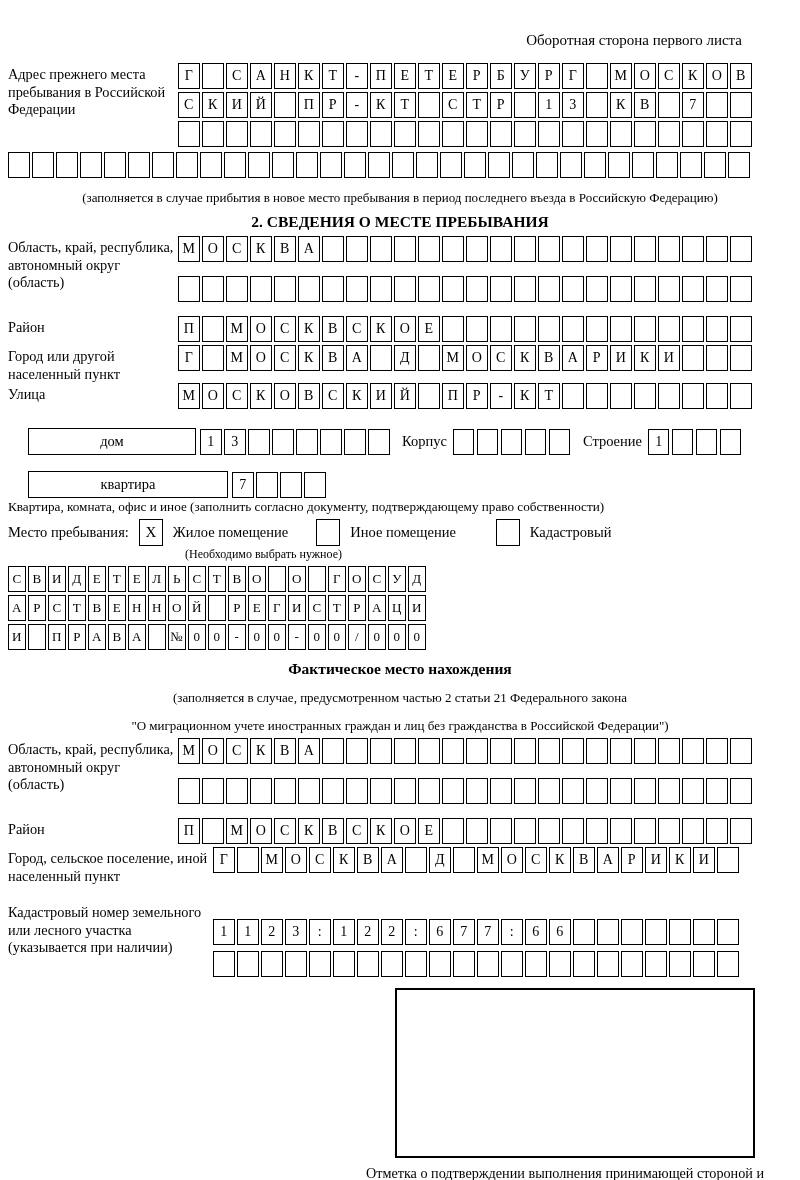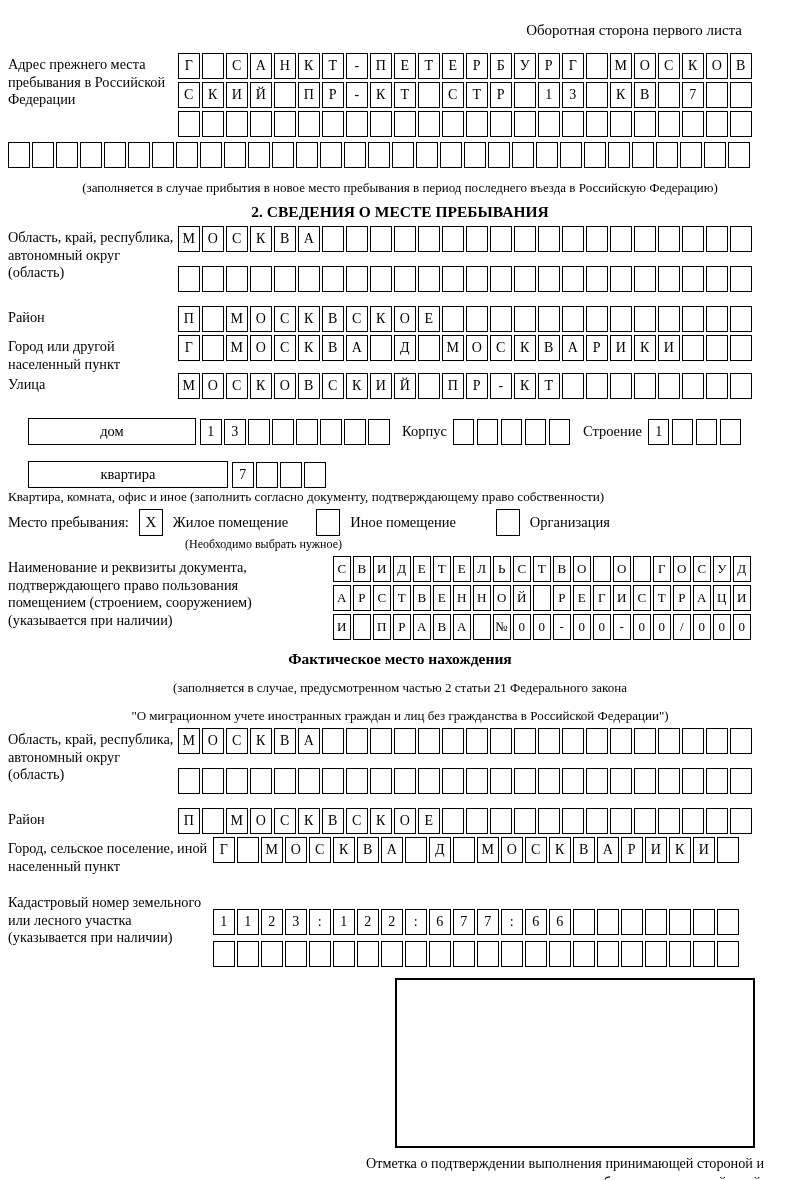--- a/index.html
+++ b/index.html
@@ -1,18 +1,18 @@
 <!DOCTYPE html>
 <html><head>
 <meta charset="utf-8">
 <style>
   html,body{margin:0;padding:0;background:#fff;color:#000;}
   body{width:800px;height:1180px;font-family:"Liberation Serif","DejaVu Serif",serif;}
   .page{position:relative;width:800px;height:1180px;overflow:hidden;box-sizing:border-box;}
-  .title-right{text-align:right;padding:22px 58px 0 0;font-size:15px;}
+  .title-right{text-align:right;padding:32px 58px 0 0;font-size:15px;}
   .frow{display:flex;align-items:flex-start;margin-left:8px;}
   .mt14{margin-top:14px}.mt4{margin-top:4px}.mt2{margin-top:16px}
   .label{width:170px;flex:none;font-size:14.3px;line-height:17.5px;padding-top:3px;}
   .label.w205{width:205px;}
   .label.wdoc{width:325px;padding-right:72px;box-sizing:border-box;}
   .cellcol{flex:1;}
   .cellrow{display:flex;margin-bottom:3px;}
   .sp .cellrow{margin-bottom:14px;}
   .cell{flex:none;width:21.5px;height:26px;border:1.6px solid #000;margin-right:2.5px;
         display:flex;align-items:center;justify-content:center;font-size:14px;box-sizing:border-box;}
@@ -355,26 +355,25 @@
   </div>
   <div class="note-left">Квартира, комната, офис и иное (заполнить согласно документу, подтверждающему право собственности)</div>
 
   <div class="frow mesto">
     <span class="mesto-label">Место пребывания:</span>
     <span class="checkbox ml10">X</span>
     <span class="opt ml10">Жилое помещение</span>
     <span class="checkbox ml28"></span>
     <span class="opt ml10">Иное помещение</span>
     <span class="checkbox ml40"></span>
-    <span class="opt ml10">Организация</span>
+    <span class="opt ml10">Кадастровый</span>
   </div>
   <div class="mesto-note">(Необходимо выбрать нужное)</div>
 
   <div class="frow mt4">
-    <div class="label wdoc">Наименование и реквизиты документа, подтверждающего право пользования помещением (строением, сооружением) (указывается при наличии)</div>
     <div class="cellcol cells-sm">
       <div class="cellrow">
           <span class="cell">С</span>
           <span class="cell">В</span>
           <span class="cell">И</span>
           <span class="cell">Д</span>
           <span class="cell">Е</span>
           <span class="cell">Т</span>
           <span class="cell">Е</span>
           <span class="cell">Л</span>

